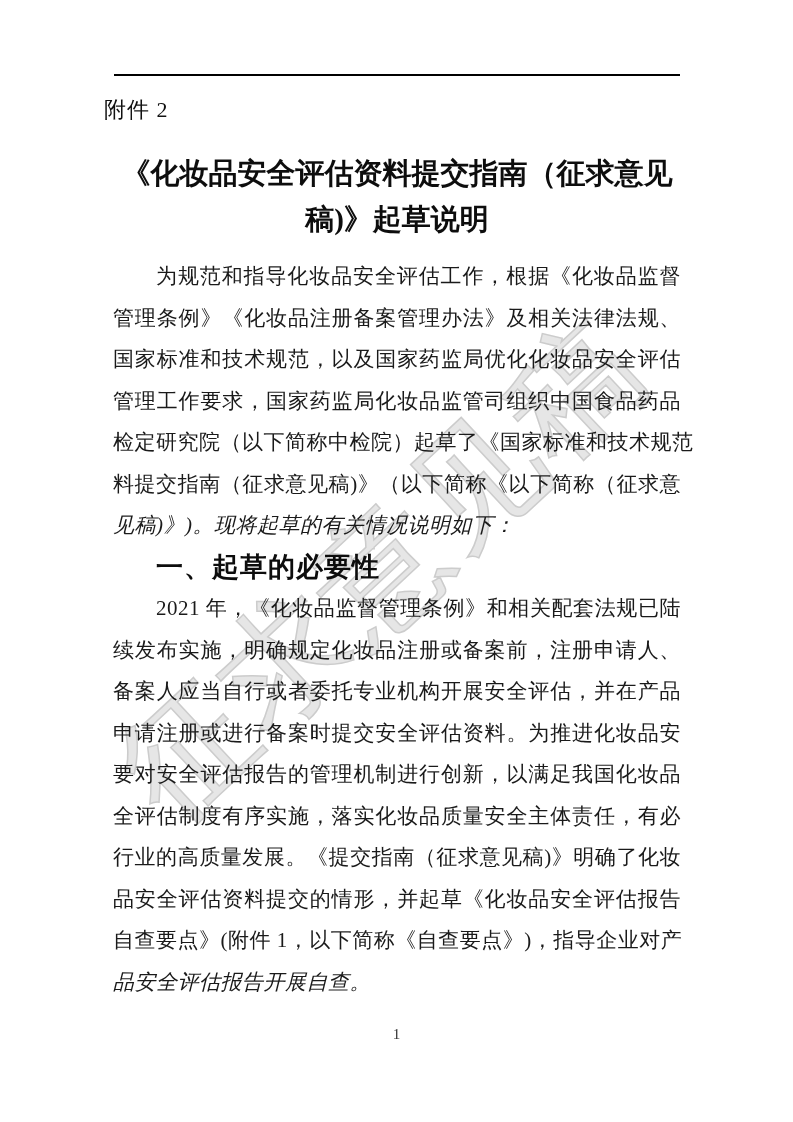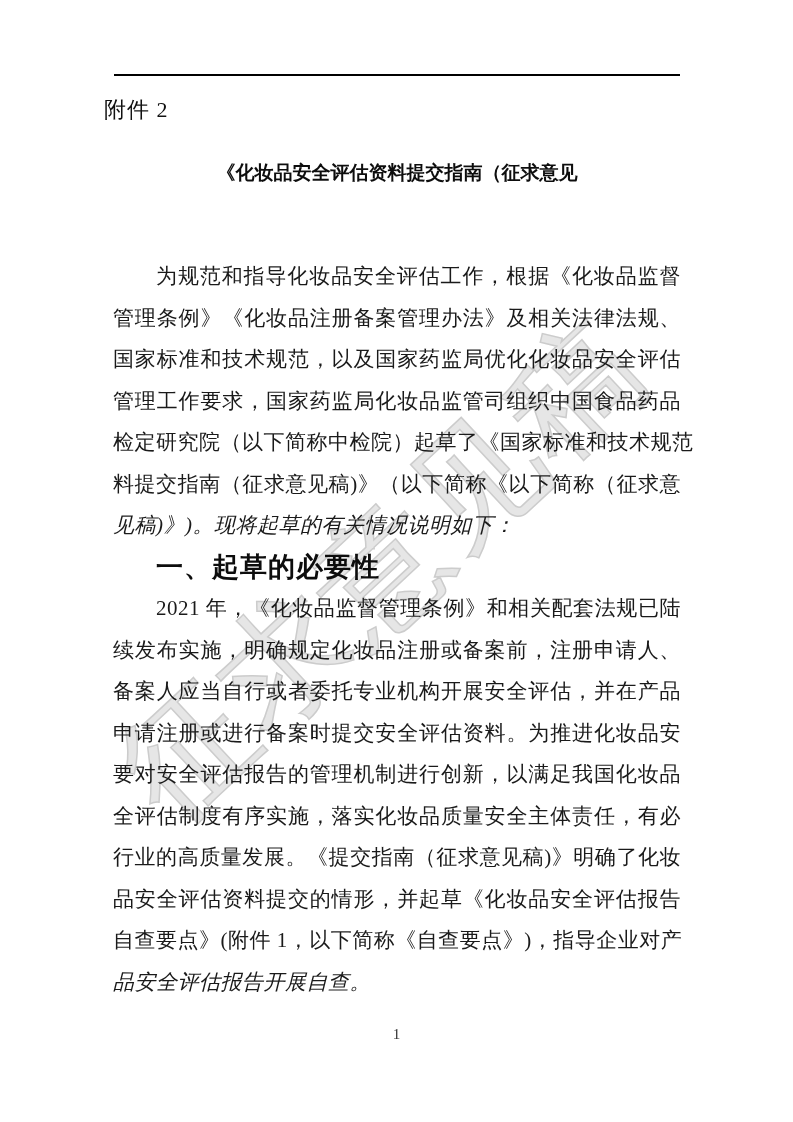--- a/index.html
+++ b/index.html
@@ -23,21 +23,21 @@
     left:104px; top:95px;
     font-size:22px;
     letter-spacing:1px;
     color:#111111;
   }
   .doc-title {
     position:absolute;
     left:114px; top:150px;
     width:566px;
     text-align:center;
-    font-size:19px;
+    font-size:29px;
     font-weight:bold;
     line-height:46px;
     color:#0d0d0d;
     z-index:2;
   }
   .doc-body {
     position:absolute;
     left:113px; top:256px;
     width:568px;
     z-index:2;
@@ -97,20 +97,21 @@
 <div class="page">
 
   <div class="watermark">征求意见稿</div>
 
   <div class="top-rule"></div>
 
   <div class="attachment-label">附件 2</div>
 
   <div class="doc-title">
     <div>《化妆品安全评估资料提交指南（征求意见</div>
+    <div>稿)》起草说明</div>
   </div>
 
   <div class="doc-body">
       <div class="body-line indent">为规范和指导化妆品安全评估工作，根据《化妆品监督</div>
       <div class="body-line">管理条例》《化妆品注册备案管理办法》及相关法律法规、</div>
       <div class="body-line">国家标准和技术规范，以及国家药监局优化化妆品安全评估</div>
       <div class="body-line">管理工作要求，国家药监局化妆品监管司组织中国食品药品</div>
       <div class="body-line">检定研究院（以下简称中检院）起草了《国家标准和技术规范</div>
       <div class="body-line">料提交指南（征求意见稿)》（以下简称《以下简称（征求意</div>
       <div class="body-line last">见稿)》)。现将起草的有关情况说明如下：</div>

